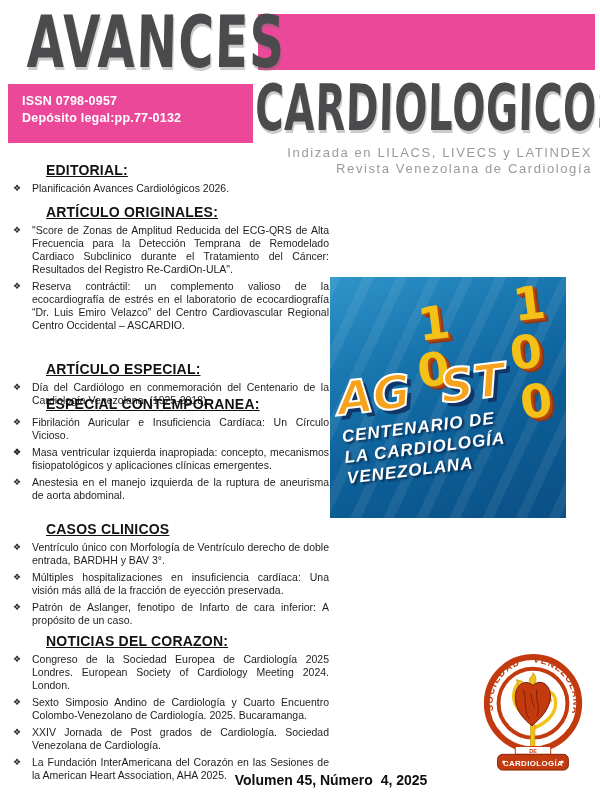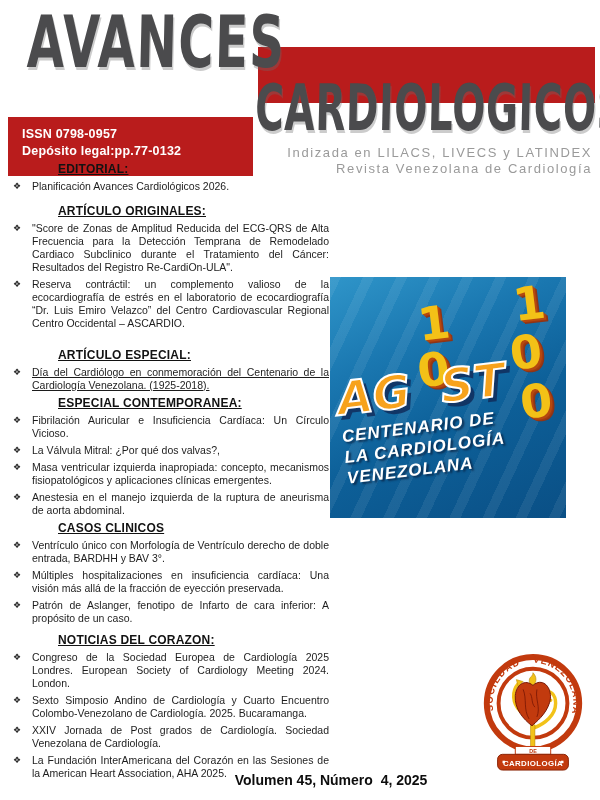--- a/index.html
+++ b/index.html
@@ -1,38 +1,38 @@
 <!DOCTYPE html>
 <html><head>
 <meta charset="utf-8">
 <style>
   html,body{margin:0;padding:0;background:#e8e8e8;}
   .page{position:relative;width:600px;height:800px;background:#ffffff;overflow:hidden;margin:0 auto;
         font-family:"Liberation Sans",sans-serif;color:#1c1c1c;}
 
   
-  .bar{position:absolute;background:#b91c1c;margin-top:33px;}
+  .bar{position:absolute;background:#ec4899;}
   .bar-top{left:258px;top:14px;width:337px;height:56px;}
   .bar-issn{left:8px;top:84px;width:245px;height:59px;}
   .issn-text{position:absolute;left:14px;top:9px;color:#ffffff;font-weight:bold;
              font-size:12.5px;line-height:17px;letter-spacing:.2px;}
   .title{position:absolute;font-family:"DejaVu Sans",sans-serif;font-weight:bold;color:#4b4b4d;
          line-height:1;white-space:nowrap;transform-origin:left top;
          text-shadow:2px 3px 0 rgba(110,110,110,.35);}
   .title-avances{left:28px;top:6px;font-size:72px;letter-spacing:2px;transform:scaleX(.67) skewX(-2deg);}
   .title-cardiologicos{left:256px;top:76px;font-size:64px;letter-spacing:1px;transform:scaleX(.61) skewX(-2deg);}
   .subtitle{position:absolute;right:8px;top:145px;text-align:right;color:#9a9a9a;
             font-size:13px;line-height:15.5px;letter-spacing:1.6px;white-space:nowrap;}
 
   
   .toc{position:absolute;left:10px;width:319px;}
-  .sec-0{top:162px;} .sec-1{top:204px;} .sec-2{top:348px;text-decoration:underline;}
+  .sec-0{top:162px;} .sec-1{top:204px;} .sec-2{top:361px;}
   .sec-3{top:396px;} .sec-4{top:521px;} .sec-5{top:633px;}
-  .sec-h{font-size:12px;font-weight:bold;color:#121212;letter-spacing:.2px;
-         text-decoration:underline;text-underline-offset:1px;margin:0 0 4px 12px;padding-left:36px;}
+  .sec-h{font-size:14px;font-weight:bold;color:#121212;letter-spacing:.2px;
+         text-decoration:underline;text-underline-offset:1px;margin:0 0 4px 0;padding-left:36px;}
   .item{position:relative;padding-left:22px;margin:0 0 4px 0;font-size:10.5px;line-height:13px;
         color:#1d1d1d;text-align:justify;}
   .blt{position:absolute;left:3px;top:0;font-size:9px;color:#2b2b2b;}
 
   
   .poster{position:absolute;left:330px;top:277px;width:236px;height:241px;overflow:hidden;
           background:linear-gradient(155deg,#2f95c9 0%,#1a77b0 30%,#0d6099 58%,#0a4f85 100%);}
   .poster:before{content:"";position:absolute;inset:0;
           background:repeating-linear-gradient(115deg,rgba(255,255,255,.07) 0 10px,rgba(0,0,0,0) 10px 30px);}
   .poster-art{position:absolute;inset:0;transform:rotate(-7deg);}
@@ -87,21 +87,21 @@
   </div>
 
   <div class="toc sec-2" style="position:absolute">
     <div class="sec-h">ARTÍCULO ESPECIAL:</div>
     <div class="item"><span class="blt">❖</span><span>Día del Cardiólogo en conmemoración del Centenario de la Cardiología Venezolana.  (1925-2018).</span></div>
   </div>
 
   <div class="toc sec-3" style="position:absolute">
     <div class="sec-h">ESPECIAL CONTEMPORANEA:</div>
     <div class="item"><span class="blt">❖</span><span>Fibrilación Auricular e Insuficiencia Cardíaca: Un Círculo Vicioso.</span></div>
-    <div class="item"><span class="blt">❖</span><span>La Válvula Mitral: ¿Por qué dos valvas?,</span></div>
+    <div class="item"><span class="blt">❖</span></div>
     <div class="item"><span class="blt">❖</span><span>Masa ventricular izquierda inapropiada: concepto, mecanismos fisiopatológicos y aplicaciones clínicas emergentes.</span></div>
     <div class="item"><span class="blt">❖</span><span>Anestesia en el manejo izquierda de la ruptura de aneurisma de aorta abdominal.</span></div>
   </div>
 
   <div class="toc sec-4" style="position:absolute">
     <div class="sec-h">CASOS CLINICOS</div>
     <div class="item"><span class="blt">❖</span><span>Ventrículo único con Morfología de Ventrículo derecho de doble entrada, BARDHH y BAV 3°.</span></div>
     <div class="item"><span class="blt">❖</span><span>Múltiples hospitalizaciones en insuficiencia cardíaca: Una visión más allá de la fracción de eyección preservada.</span></div>
     <div class="item"><span class="blt">❖</span><span>Patrón de Aslanger, fenotipo de Infarto de cara inferior: A propósito de un caso.</span></div>
   </div>

